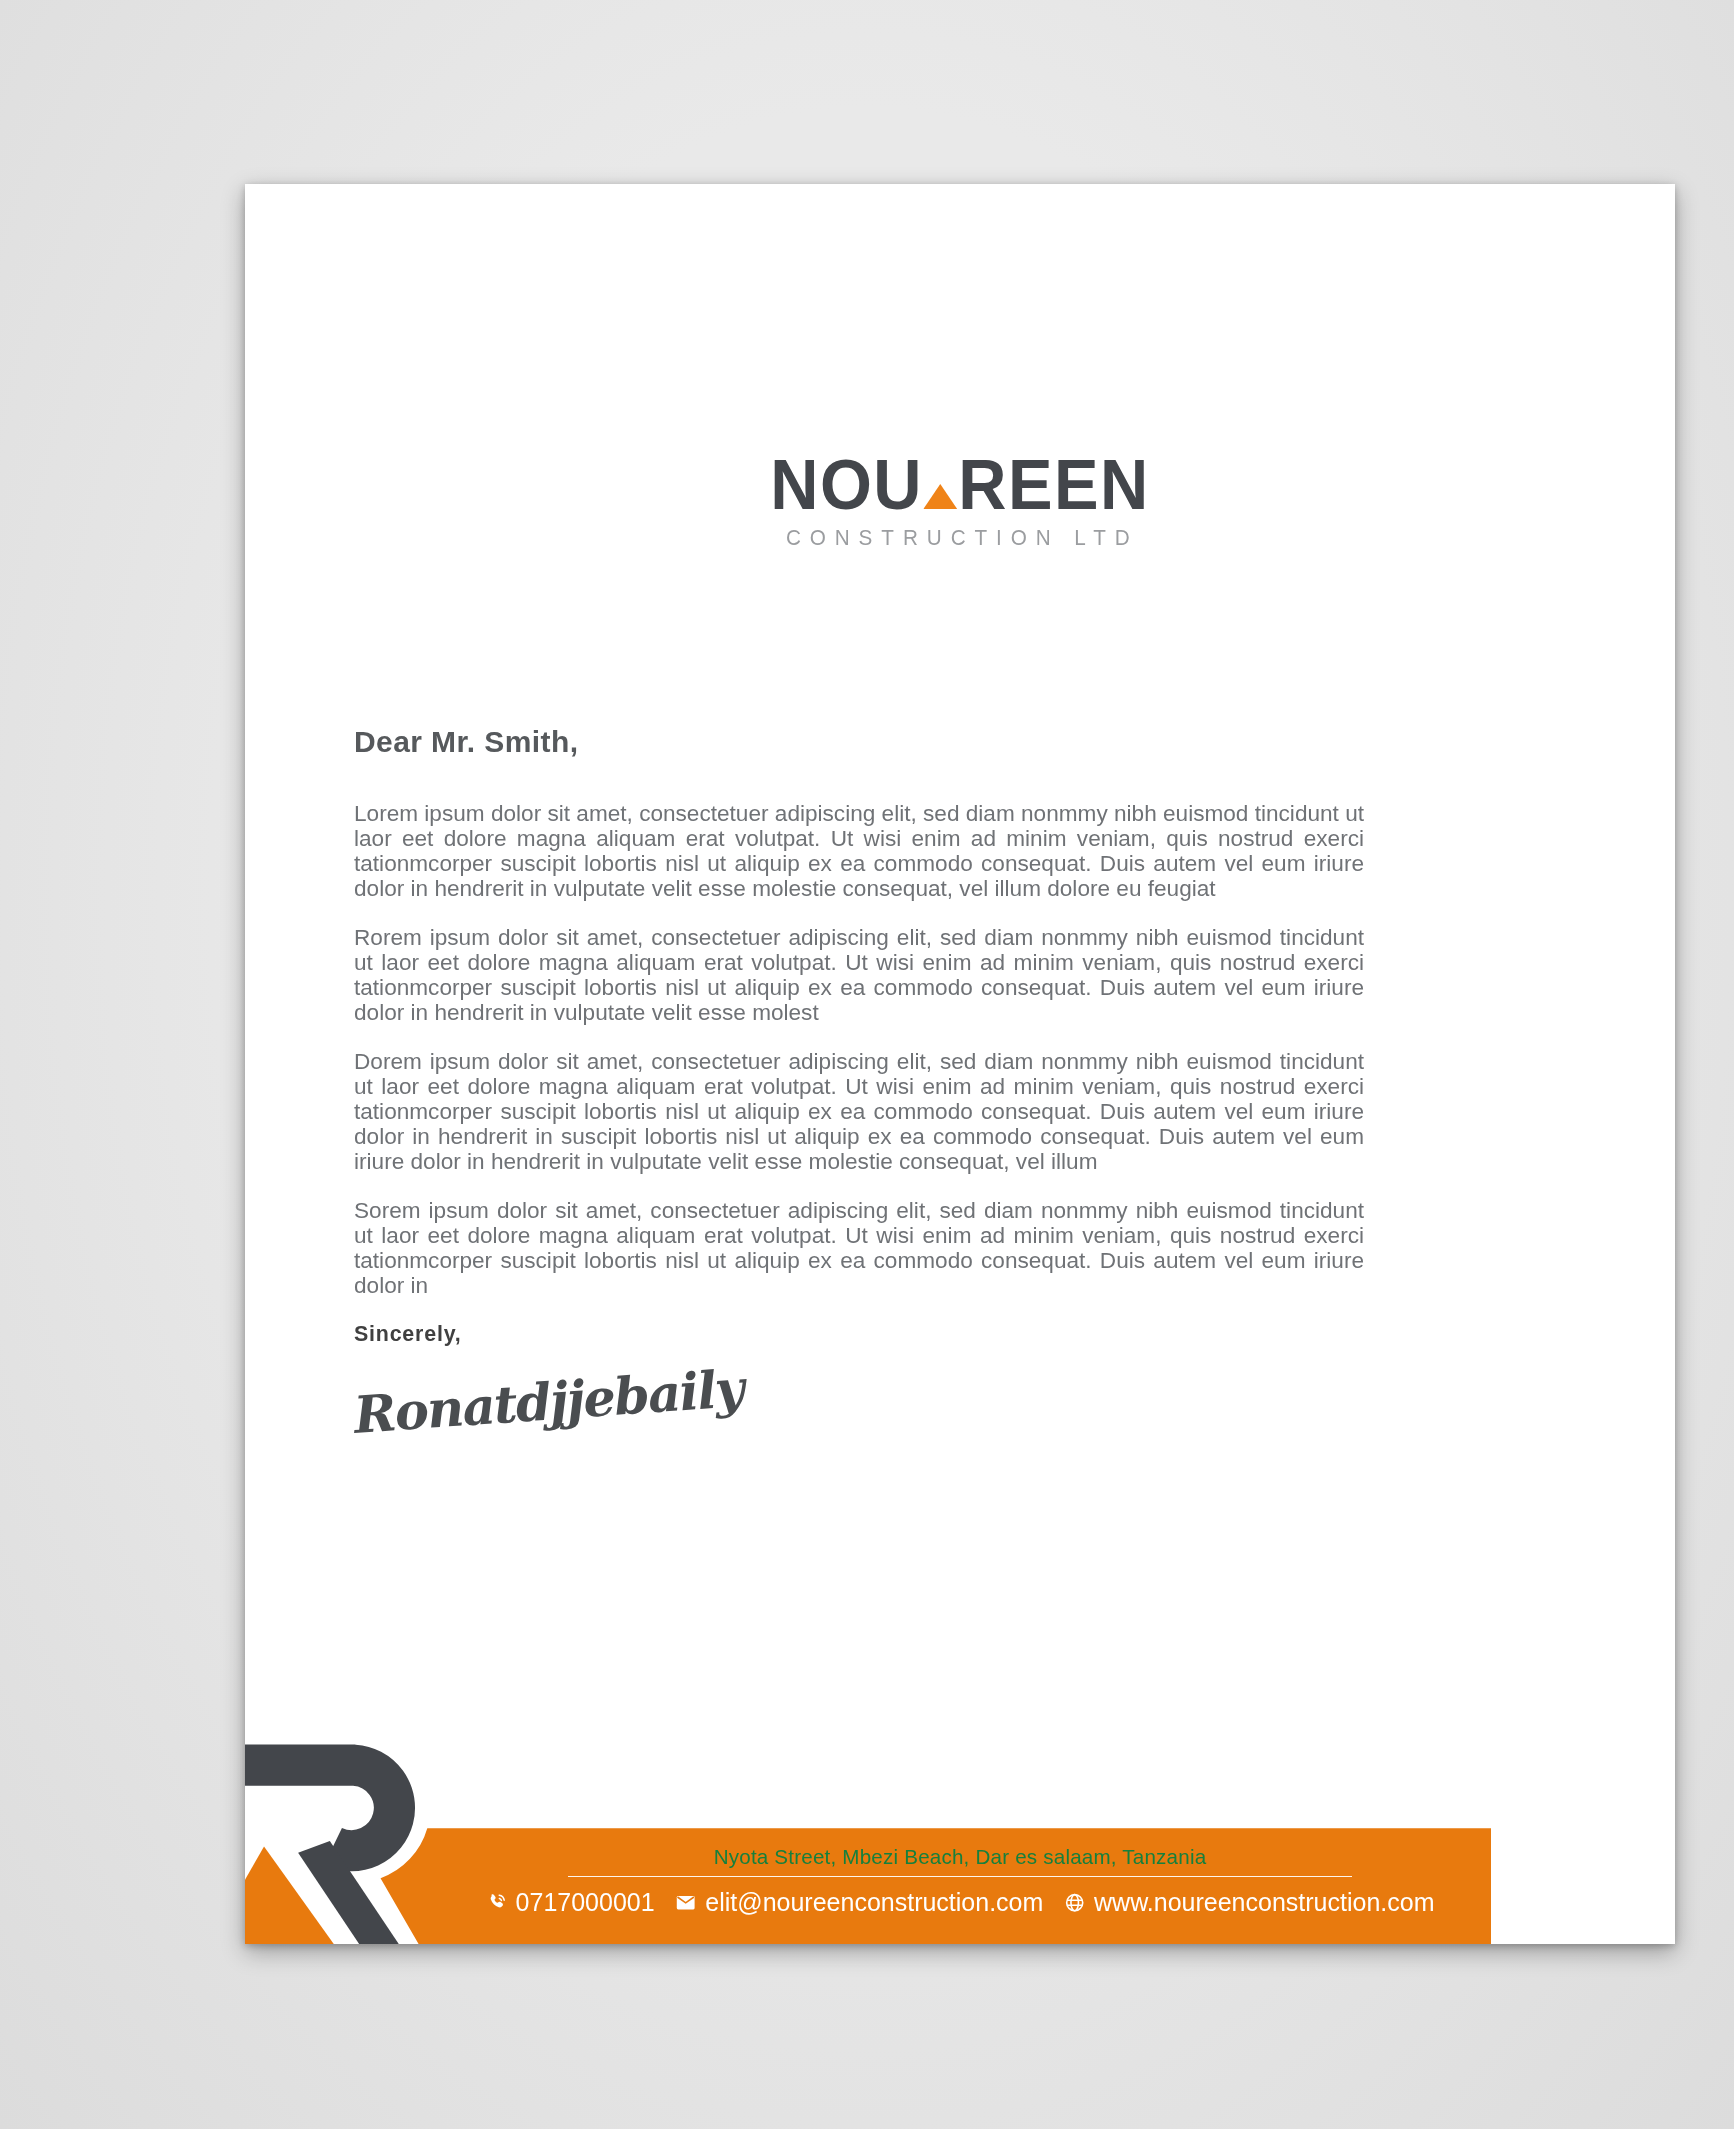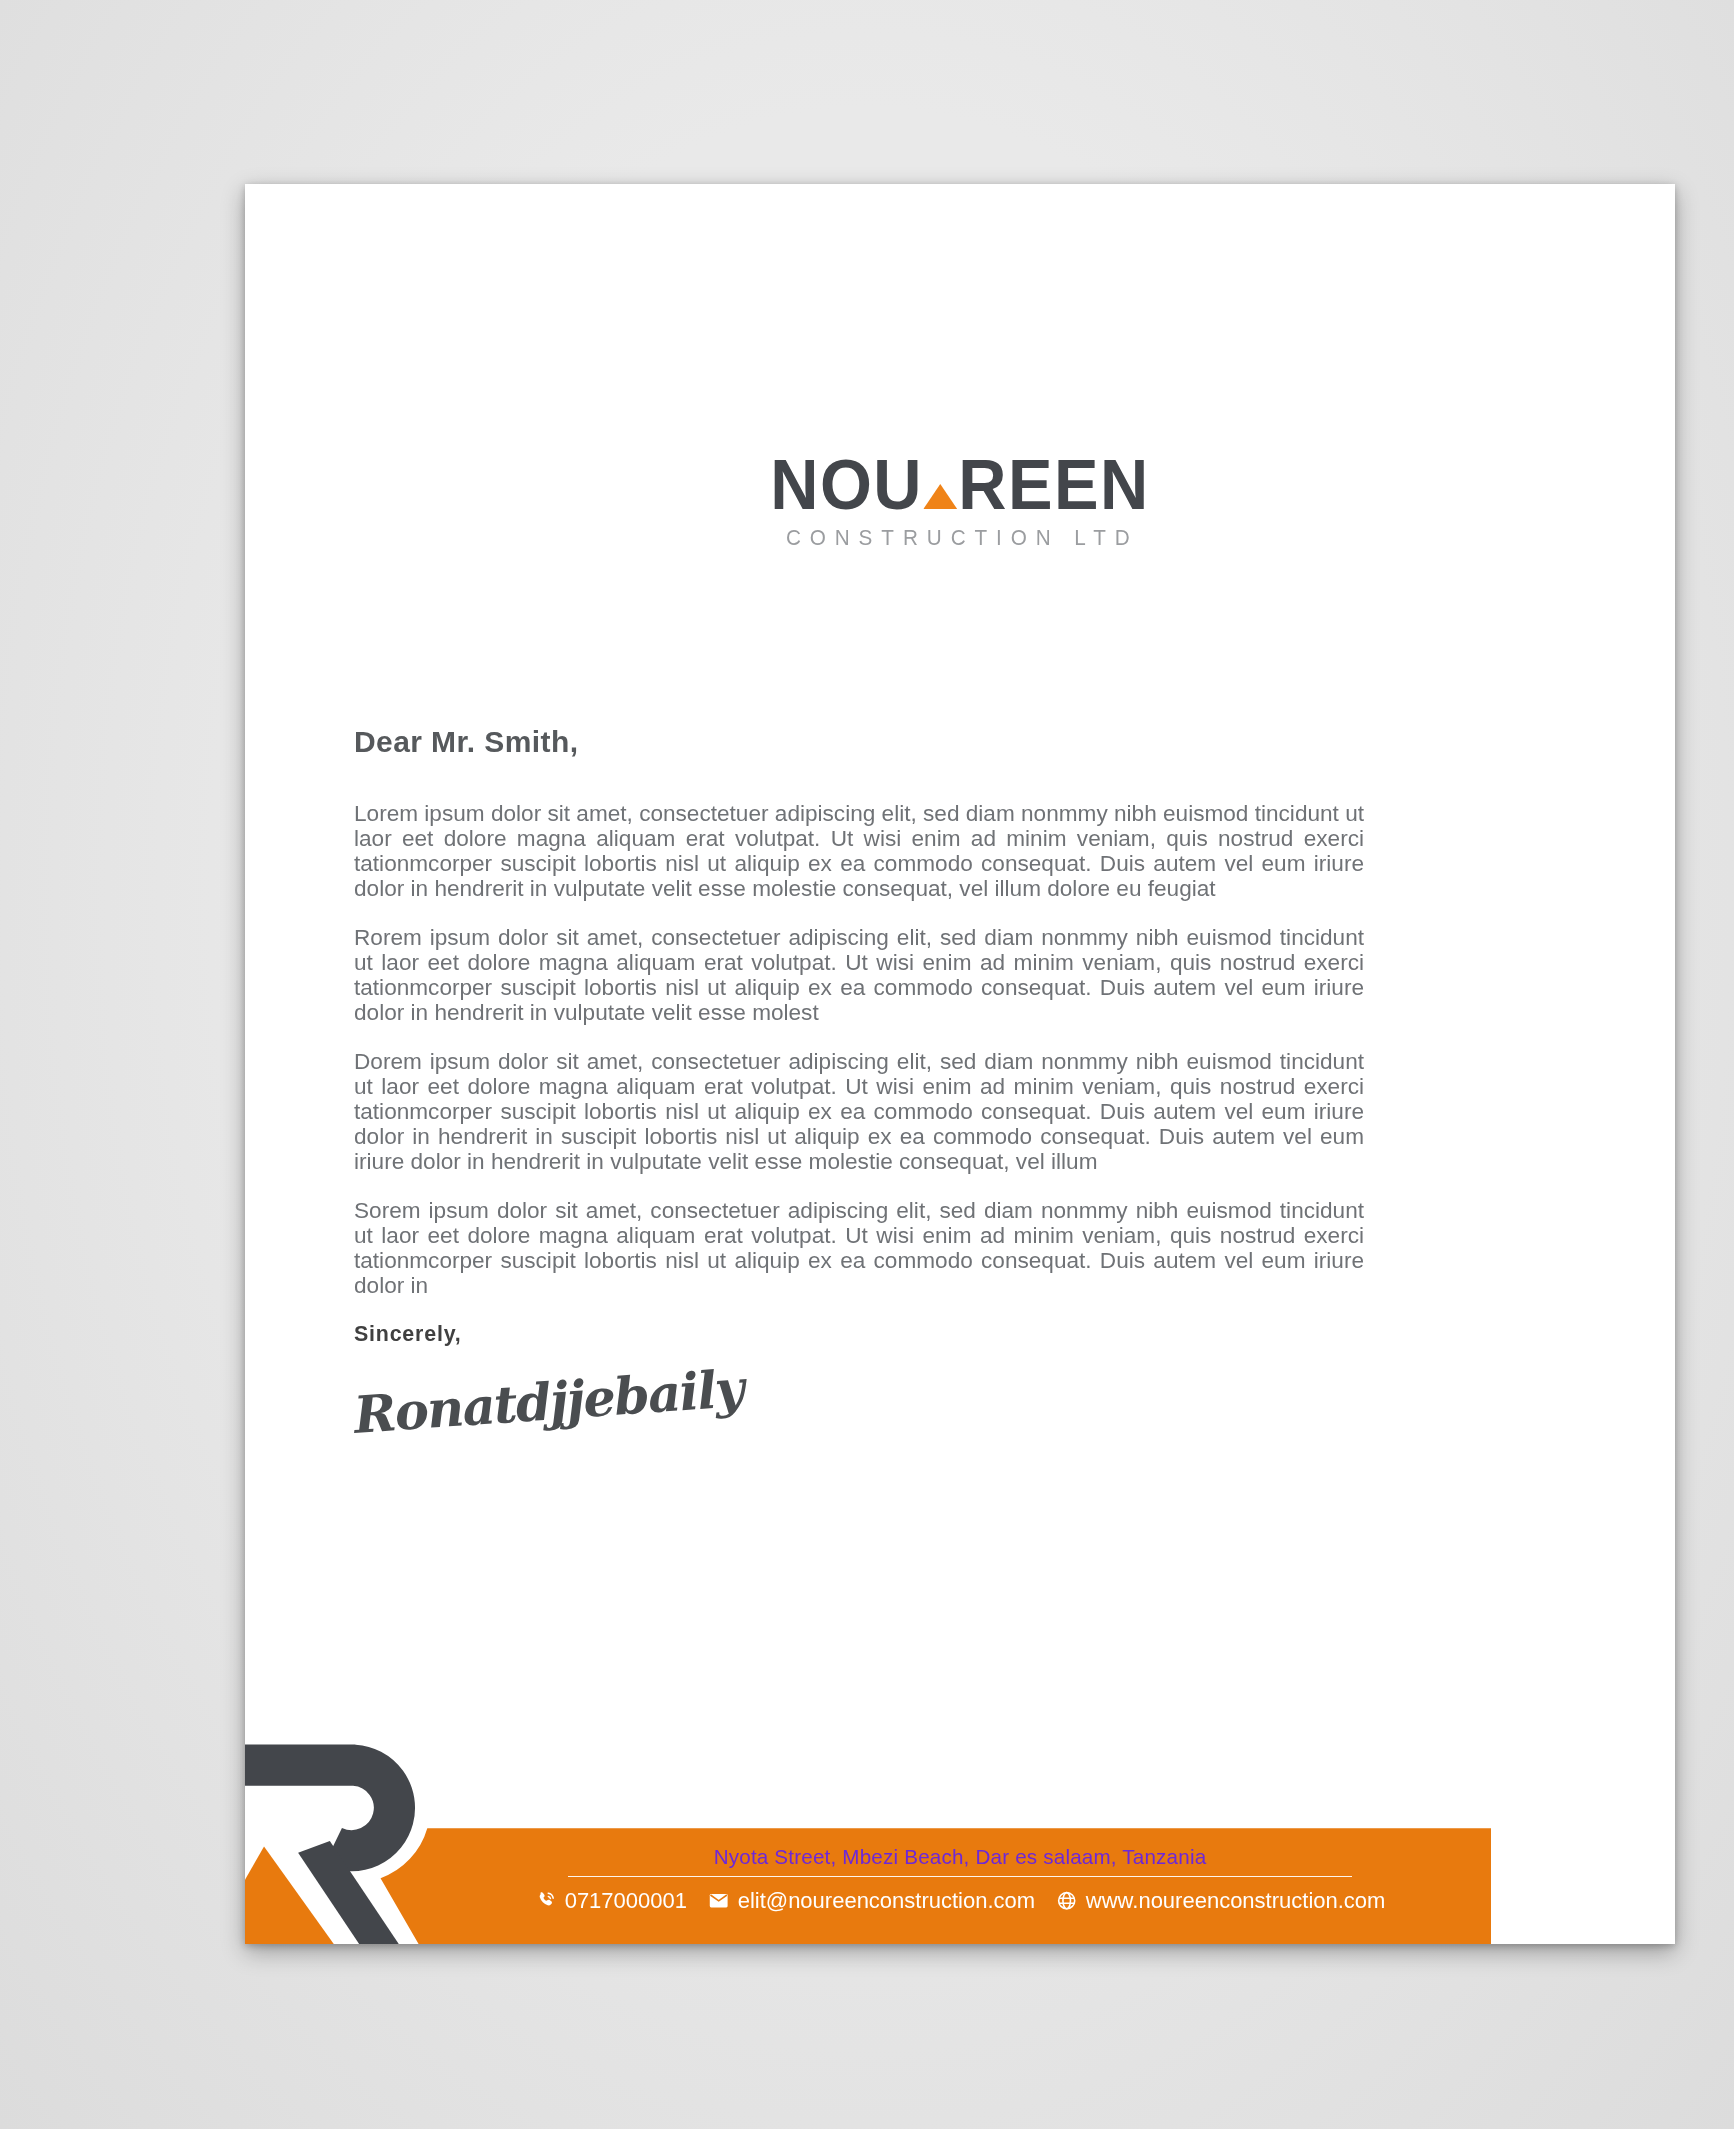--- a/index.html
+++ b/index.html
@@ -52,28 +52,28 @@
     transform:rotate(-4deg); transform-origin:0 50%;
   }
   
   .footer-art { position:absolute; left:0; bottom:0; width:1246px; height:207px; display:block; }
   .footer-bar-content {
     position:absolute; left:0; right:0; bottom:0; height:116px;
     display:flex; flex-direction:column; align-items:center; justify-content:flex-start;
     padding-top:17.4px; color:#ffffff;
   }
   .footer-address {
-    font-size:20.6px; line-height:24px; letter-spacing:0.2px; color:#6d28d9;
+    font-size:20.6px; line-height:24px; letter-spacing:0.2px; color:#15803d;
   }
   .footer-divider {
     width:784px; height:0; border-top:1.6px solid rgba(255,255,255,0.92);
     margin:7.1px 0 10.3px 0;
   }
   .contact-row { display:flex; align-items:center; gap:20.6px; }
-  .contact-item { display:flex; align-items:center; gap:8.7px; font-size:22px; color:#ffffff; }
+  .contact-item { display:flex; align-items:center; gap:8.7px; font-size:25px; color:#ffffff; }
   .contact-item svg { display:block; }
 </style>
 </head>
 <body>
 
 <div class="paper">
 
   <div class="logo-block">
     <div class="wordmark">
       <span>NOU</span>

